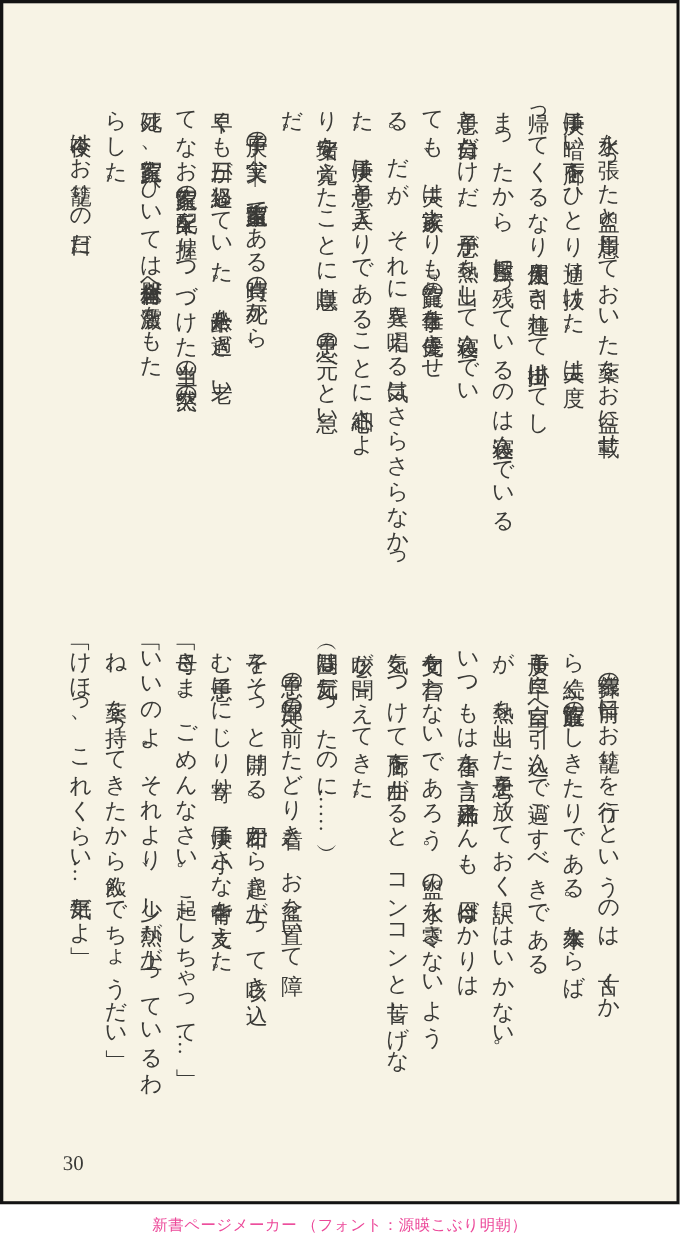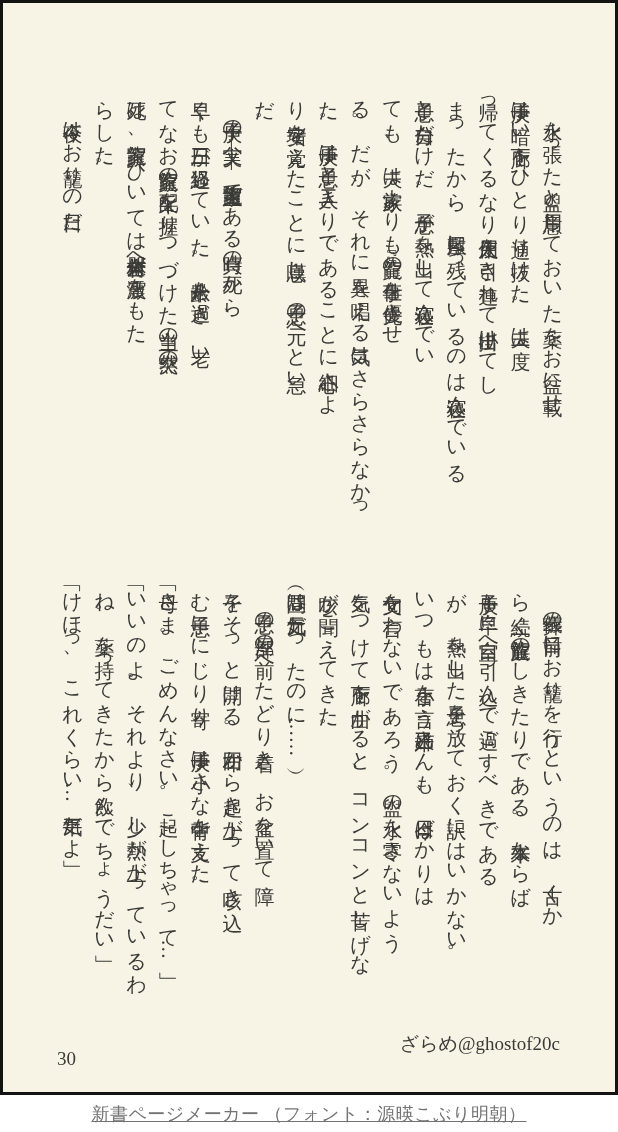--- a/index.html
+++ b/index.html
@@ -69,24 +69,23 @@
     left: 0;
     top: 1095px;
     width: 618px;
     height: 37px;
     background: #ffffff;
     display: flex;
     align-items: center;
     justify-content: center;
   }
   .caption-strip span {
-    font-size: 18px;
-    color: #737373;
+    font-size: 14px;
+    color: #ec4899;
     letter-spacing: 0.5px;
-    text-decoration: underline;
   }
 </style>
 </head>
 <body>
 
 <div class="canvas">
 
   <div class="novel-page">
 
     <div class="vtext block-top">
@@ -121,20 +120,19 @@
       <p>　息子の部屋の前へたどり着き、お盆を置いて障</p>
       <p>子をそっと開ける。布団から起き上がって咳き込</p>
       <p>む息子ににじり寄り、庚子は小さな背中を支えた。</p>
       <p>「母さま。ごめんなさい。起こしちゃって…」</p>
       <p>「いいのよ。それより、少し熱が上がっているわ</p>
       <p>ね。薬を持ってきたから飲んでちょうだい」</p>
       <p>「けほっ、これくらい…平気だよ」</p>
     </div>
 
     <div class="page-number">30</div>
-    <div class="author-credit">ざらめ@ghostof20c</div>
   </div>
 
   <div class="caption-strip">
     <span>新書ページメーカー （フォント：源暎こぶり明朝）</span>
   </div>
 
 </div>
 
 </body></html>

